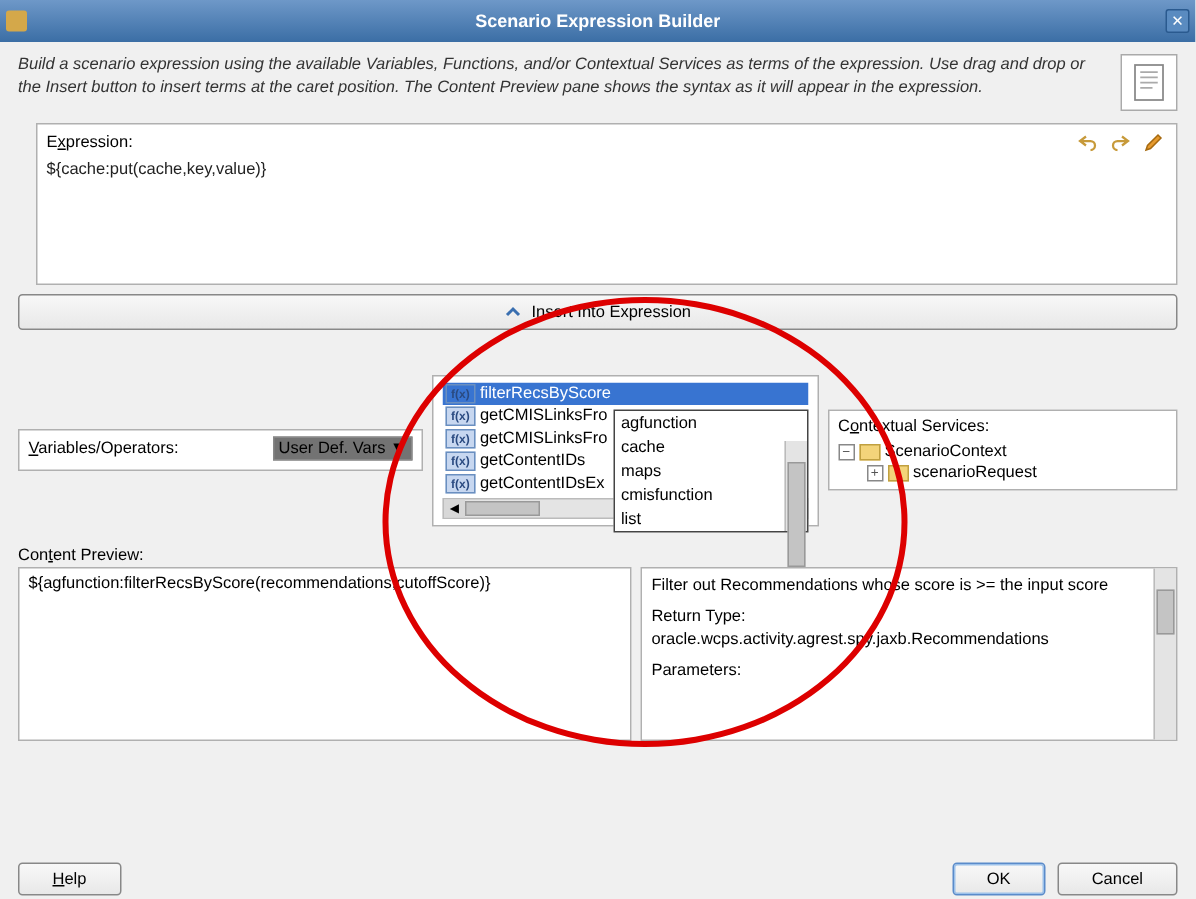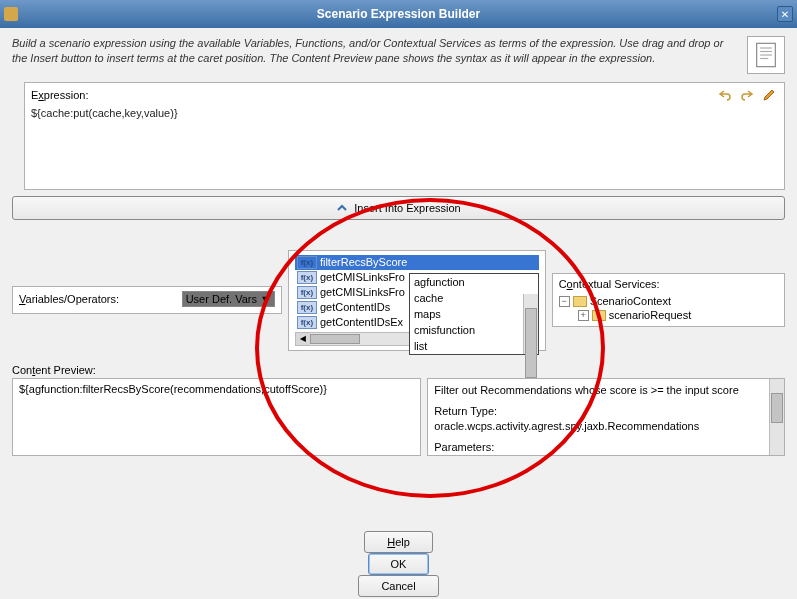--- a/index.html
+++ b/index.html
@@ -42,26 +42,26 @@
 .dropdown li.highlight { background: #3874d1; color: #fff; }
 .dd-scroll { position: absolute; right: 0; top: 20px; bottom: 0; width: 15px; background: #e4e4e4; border-left: 1px solid #bbb; }
 .dd-scroll .dthumb { position: absolute; top: 14px; left: 1px; right: 1px; height: 70px; background: #c4c4c4; border: 1px solid #999; }
 .tree { list-style: none; font-size: 11px; padding-top: 2px; }
 .tree li { padding: 1px 0; display: flex; align-items: center; gap: 3px; }
 .tree .indent { width: 16px; }
 .tree .expander { width: 11px; height: 11px; border: 1px solid #888; display: inline-flex; align-items: center; justify-content: center; font-size: 9px; line-height: 1; color: #555; }
 .folder-icon { width: 14px; height: 11px; background: #f3d47a; border: 1px solid #c0a040; }
 .preview-label { margin-bottom: 2px; }
 .preview-row { display: flex; gap: 6px; }
-.preview-box { border: 1px solid #b0b0b0; background: #fff; padding: 4px 6px; height: 78px; font-size: 11px; position: relative; }
+.preview-box { border: 1px solid #b0b0b0; background: #fff; padding: 4px 6px; height: 116px; font-size: 11px; position: relative; }
 .preview-left { flex: 1.15; }
 .preview-right { flex: 1; line-height: 1.35; }
 .vscroll { position: absolute; right: 0; top: 0; bottom: 0; width: 15px; background: #e4e4e4; border-left: 1px solid #bbb; }
 .vscroll .vthumb { position: absolute; top: 14px; left: 1px; right: 1px; height: 30px; background: #c4c4c4; border: 1px solid #999; }
-.footer { position: absolute; bottom: 8px; left: 12px; right: 12px; display: flex; align-items: center; flex-direction: column; }
+.footer { position: absolute; bottom: 8px; left: 12px; right: 12px; display: flex; align-items: center; }
 .btn { border: 1px solid #888; background: linear-gradient(#f8f8f8, #e8e8e8); border-radius: 3px; padding: 4px 22px; font-size: 11px; cursor: pointer; }
 .btn.ok { border: 1px solid #5a8bca; box-shadow: 0 0 0 1px #9cc1ea inset; }
 .circle-annot { position: absolute; border: 4px solid #d00; border-radius: 50%; pointer-events: none; }
 </style>
 </head>
 <body>
 
 <div class="titlebar">
   <div class="app-icon"></div>
   <div class="title">Scenario Expression Builder</div>

